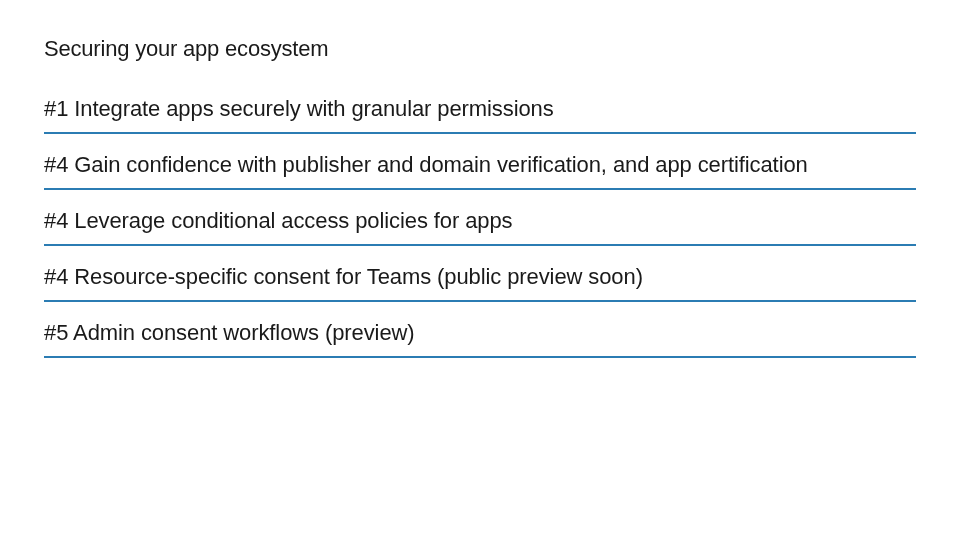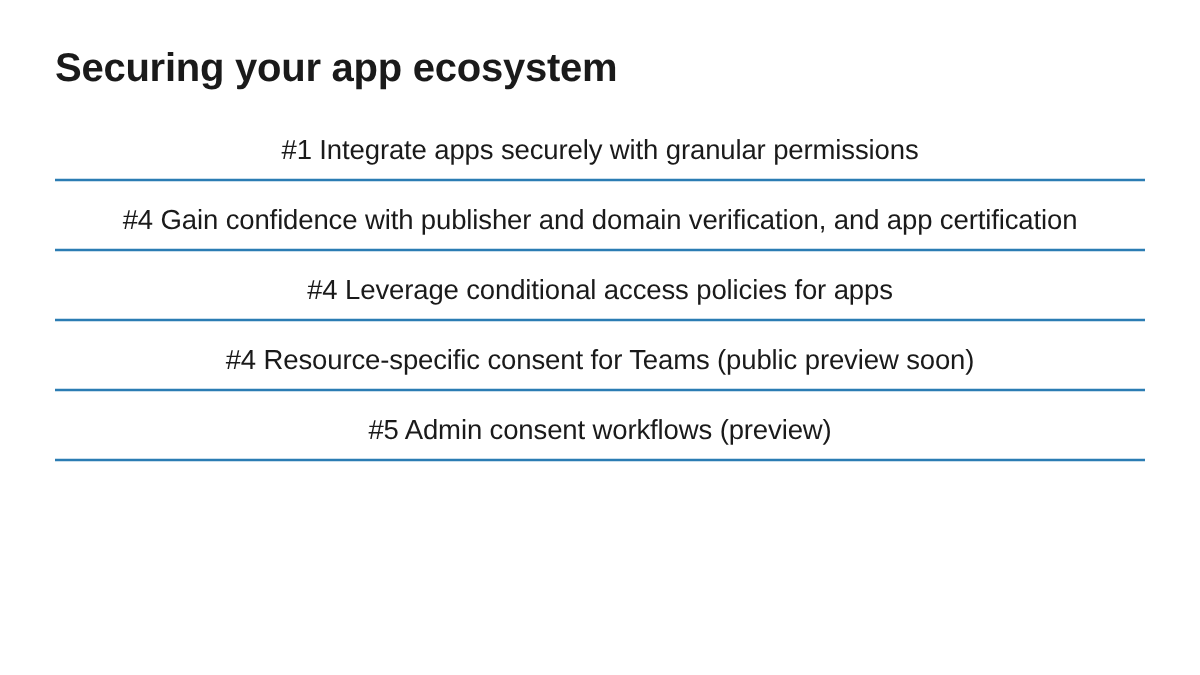--- a/index.html
+++ b/index.html
@@ -9,35 +9,34 @@
     }
     body {
       width: 960px;
       height: 540px;
       background: #ffffff;
       font-family: "Segoe UI", -apple-system, BlinkMacSystemFont, sans-serif;
       padding: 36px 44px 0 44px;
       color: #000000;
     }
     .slide-title {
-      font-size: 32px;
-      font-weight: 700;
+      font-size: 22px;
+      font-weight: 400;
       color: #1a1a1a;
       margin-bottom: 34px;
       letter-spacing: -0.2px;
     }
     .item {
       font-size: 22px;
       font-weight: 400;
       color: #1a1a1a;
       padding-bottom: 10px;
       margin-bottom: 18px;
       border-bottom: 2px solid #2b7cb3;
       letter-spacing: -0.1px;
-      text-align: center;
     }
   </style>
 </head>
 <body>
 
 <h1 class="slide-title">Securing your app ecosystem</h1>
 
 <div class="item">#1 Integrate apps securely with granular permissions</div>
 <div class="item">#4 Gain confidence with publisher and domain verification, and app certification</div>
 <div class="item">#4 Leverage conditional access policies for apps</div>

